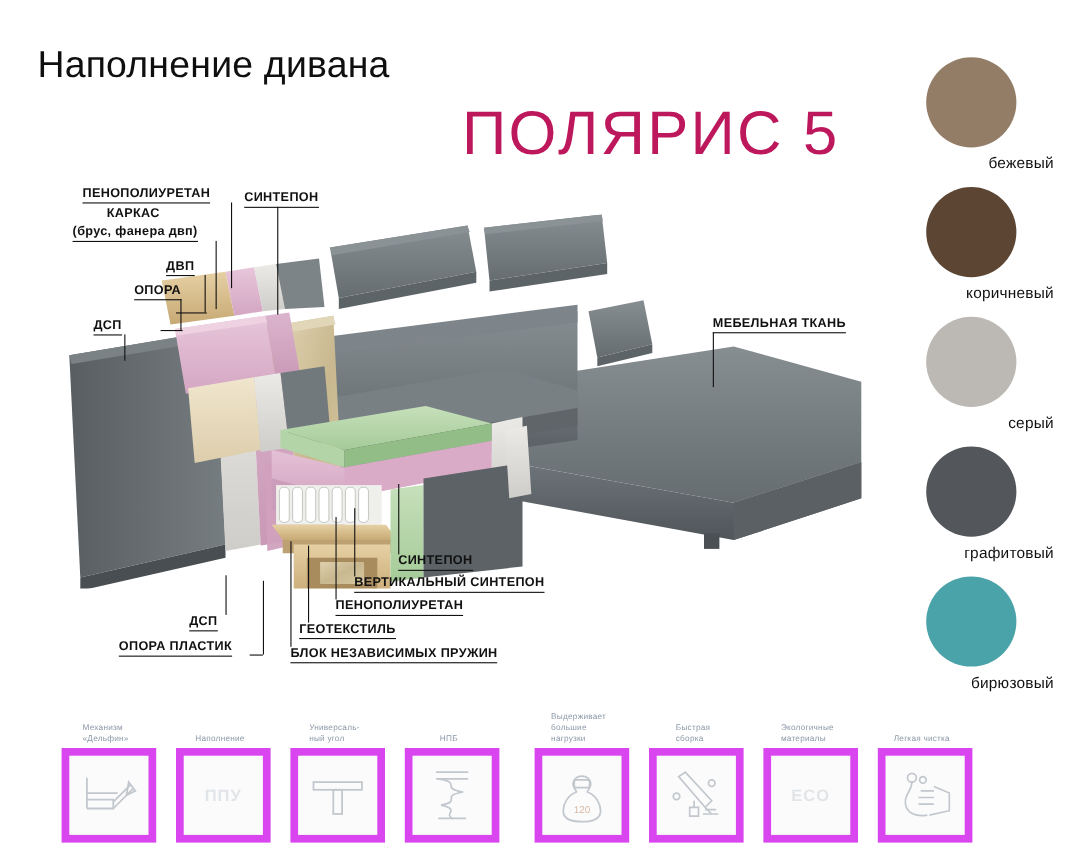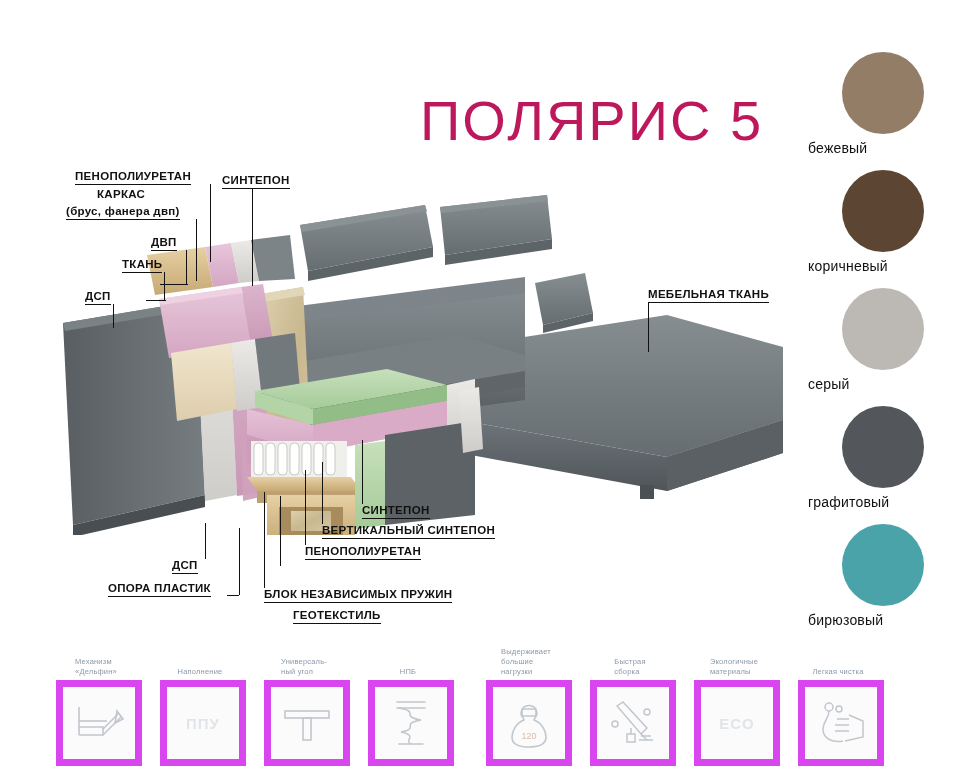--- a/index.html
+++ b/index.html
@@ -32,21 +32,21 @@
   .cl.nb{border-bottom:none;}
   .leader{position:absolute;background:#111;}
   .lv{width:1.3px;}
   .lh{height:1.3px;}
 
   
   .sofa{position:absolute;left:55px;top:195px;width:760px;height:340px;}
 
   
   .swatch-col{position:absolute;right:16px;top:52px;width:150px;}
-  .sw-item{width:150px;text-align:left;margin-bottom:14px;}
+  .sw-item{width:150px;text-align:right;margin-bottom:14px;}
   .sw-dot{width:82px;height:82px;border-radius:50%;margin:0 auto 6px auto;}
   .sw-label{font-size:14px;color:#111;letter-spacing:.2px;}
 
   
   .features{position:absolute;left:0;top:645px;width:974px;height:115px;}
   .fgroup{position:absolute;display:flex;gap:24px;}
   .fg-left{left:56px;top:0;}
   .fg-right{left:486px;top:0;}
   .fitem{width:80px;text-align:left;}
   .fcap{
@@ -60,20 +60,21 @@
   }
   .fbox svg{display:block;}
   .eco-text{font-size:15px;letter-spacing:1px;color:#e2e5e8;font-weight:700;}
   .ppu-text{font-size:15px;letter-spacing:1px;color:#e2e5e8;font-weight:700;}
 </style>
 </head>
 <body>
 
 <div class="stage">
 
+  <div class="main-title">Наполнение дивана</div>
   <div class="model-title">ПОЛЯРИС 5</div>
 
   <div class="sofa">
     <svg width="760" height="340" viewBox="0 0 760 340">
       <defs>
         <linearGradient id="gGrey" x1="0" y1="0" x2="0" y2="1">
           <stop offset="0%" stop-color="#878e92"></stop>
             <stop offset="100%" stop-color="#666d71"></stop>
         </linearGradient>
         <linearGradient id="gGreyD" x1="0" y1="0" x2="0" y2="1">
@@ -215,21 +216,21 @@
   <div class="leader lv" style="left:210px;top:184px;height:78px;"></div>
 
   <div class="cl nb" style="left:97px;top:188px;">КАРКАС</div>
   <div class="cl" style="left:66px;top:205px;">(брус, фанера двп)</div>
   <div class="leader lv" style="left:196px;top:219px;height:62px;"></div>
 
   <div class="cl" style="left:151px;top:236px;">ДВП</div>
   <div class="leader lv" style="left:186px;top:250px;height:34px;"></div>
   <div class="leader lh" style="left:160px;top:284px;width:28px;"></div>
 
-  <div class="cl" style="left:122px;top:258px;">ТКАНЬ</div>
+  <div class="cl" style="left:122px;top:258px;">ОПОРА</div>
   <div class="leader lv" style="left:164px;top:272px;height:28px;"></div>
   <div class="leader lh" style="left:146px;top:300px;width:20px;"></div>
 
   <div class="cl" style="left:85px;top:290px;">ДСП</div>
   <div class="leader lv" style="left:113px;top:304px;height:24px;"></div>
 
   <div class="cl" style="left:222px;top:174px;">СИНТЕПОН</div>
   <div class="leader lv" style="left:252px;top:188px;height:98px;"></div>
 
   <div class="cl" style="left:648px;top:288px;">МЕБЕЛЬНАЯ ТКАНЬ</div>
@@ -237,21 +238,21 @@
 
   <div class="cl" style="left:362px;top:504px;">СИНТЕПОН</div>
   <div class="leader lv" style="left:362px;top:440px;height:64px;"></div>
 
   <div class="cl" style="left:322px;top:524px;">ВЕРТИКАЛЬНЫЙ СИНТЕПОН</div>
   <div class="leader lv" style="left:322px;top:462px;height:62px;"></div>
 
   <div class="cl" style="left:305px;top:545px;">ПЕНОПОЛИУРЕТАН</div>
   <div class="leader lv" style="left:305px;top:470px;height:75px;"></div>
 
-  <div class="cl" style="left:293px;top:566px;margin-top:43px;">ГЕОТЕКСТИЛЬ</div>
+  <div class="cl" style="left:272px;top:566px;">ГЕОТЕКСТИЛЬ</div>
   <div class="leader lv" style="left:280px;top:496px;height:70px;"></div>
 
   <div class="cl" style="left:264px;top:588px;">БЛОК НЕЗАВИСИМЫХ ПРУЖИН</div>
   <div class="leader lv" style="left:264px;top:492px;height:96px;"></div>
 
   <div class="cl" style="left:172px;top:559px;">ДСП</div>
   <div class="leader lv" style="left:205px;top:523px;height:36px;"></div>
 
   <div class="cl" style="left:108px;top:582px;">ОПОРА ПЛАСТИК</div>
   <div class="leader lh" style="left:227px;top:595px;width:12px;"></div>

